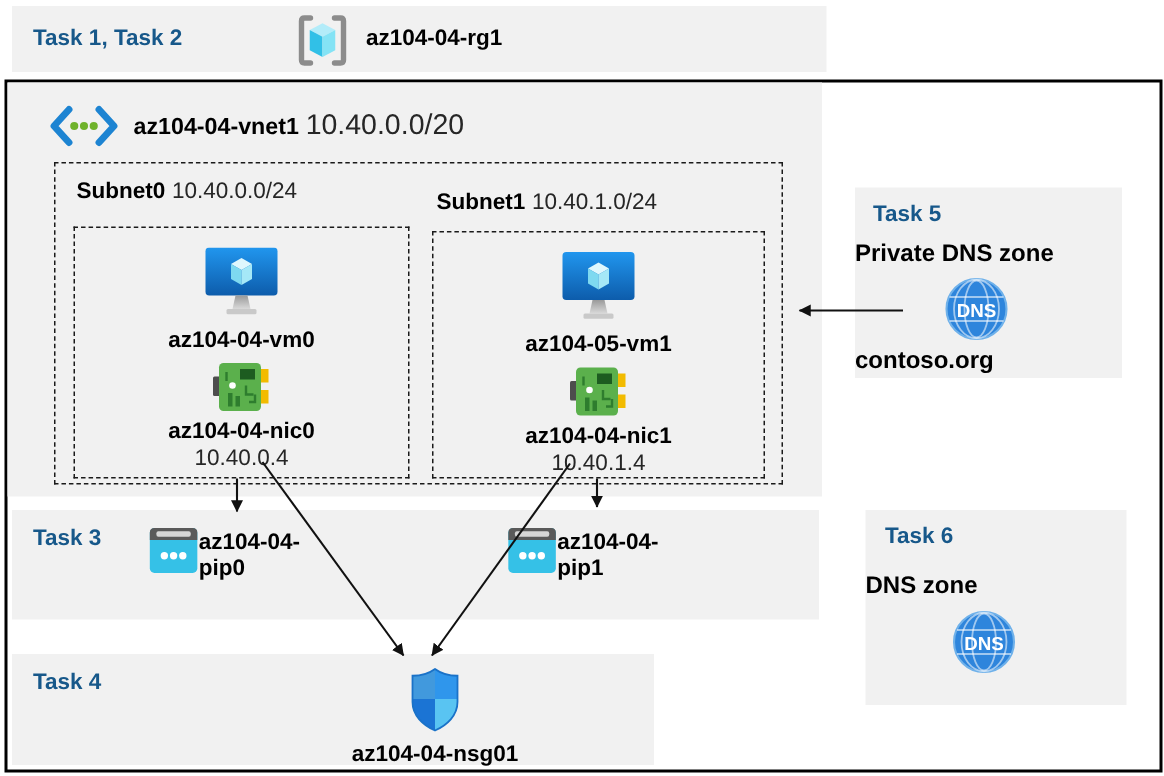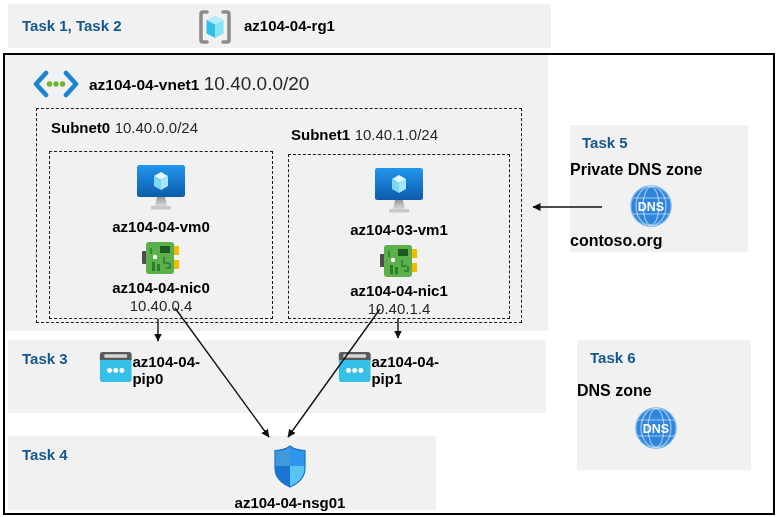--- a/index.html
+++ b/index.html
@@ -121,21 +121,21 @@
       <div class="inner inner1">
         <div class="vmcol">
           <svg class="vmicon" width="50" height="46" viewBox="0 0 50 46">
             <rect x="1" y="0" width="48" height="32" rx="2.5" fill="url(#scr0)"></rect>
             <polygon points="25,7 32,11 25,15 18,11" fill="#dff7fd"></polygon>
             <polygon points="18,11 25,15 25,25 18,21" fill="#7ed9f0"></polygon>
             <polygon points="32,11 25,15 25,25 32,21" fill="#a5e8f7"></polygon>
             <polygon points="21,32 29,32 31,41 19,41" fill="url(#stand0)"></polygon>
             <rect x="15" y="41" width="20" height="3.5" rx="1" fill="#c9c9c9"></rect>
           </svg>
-          <span class="b vmname">az104-03-vm1</span>
+          <span class="b vmname">az104-05-vm1</span>
           <svg class="nicicon" width="38" height="36" viewBox="0 0 38 36">
             <rect x="0" y="11" width="6" height="13" rx="1" fill="#4d4d4d"></rect>
             <rect x="31" y="6" width="6" height="9" fill="#f2bb00"></rect>
             <rect x="31" y="20" width="6" height="9" fill="#f2bb00"></rect>
             <rect x="4" y="2" width="28" height="32" rx="3" fill="#5bb04c"></rect>
             <rect x="18" y="6" width="10" height="7" fill="#1d5c20"></rect>
             <circle cx="13" cy="17" r="2.2" fill="#ffffff"></circle>
             <rect x="10" y="22" width="3" height="9" fill="#2e7d2e"></rect>
             <rect x="15" y="24" width="3" height="7" fill="#2e7d2e"></rect>
             <path d="M9,8 V14 M22,17 V23 H27 M24,28 H28 V23" fill="none" stroke="#2e7d2e" stroke-width="1.6"></path>

